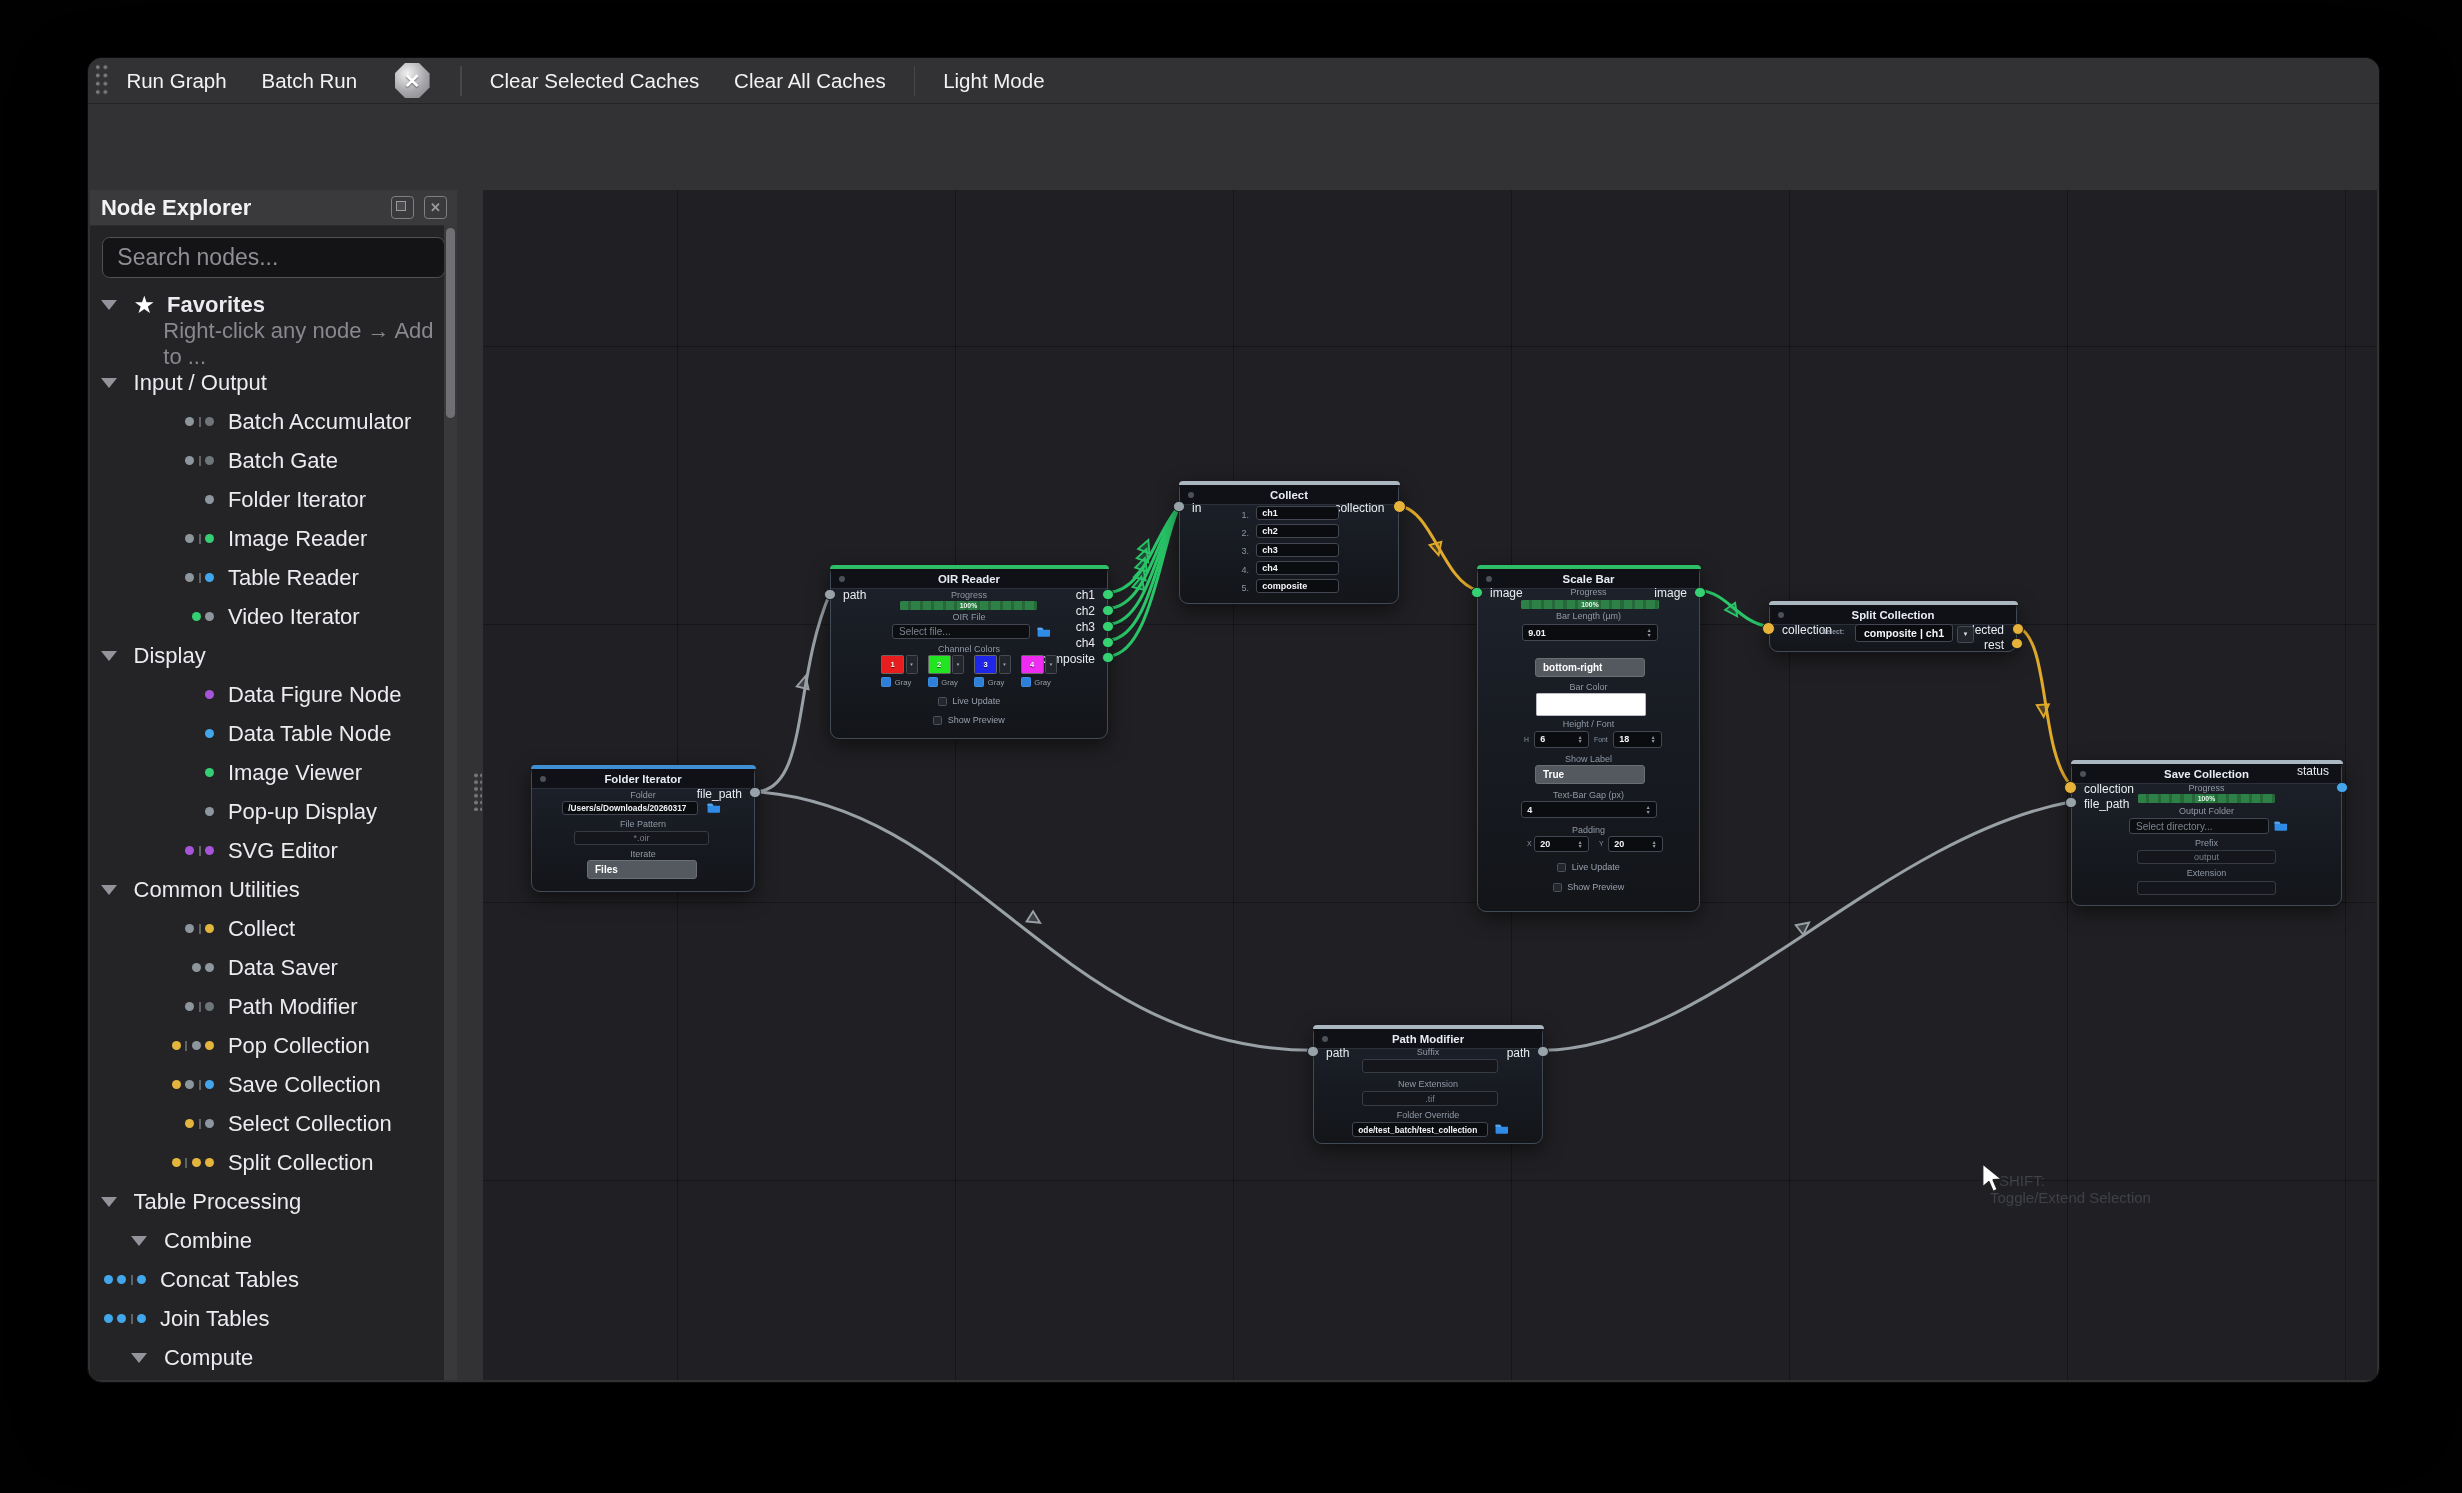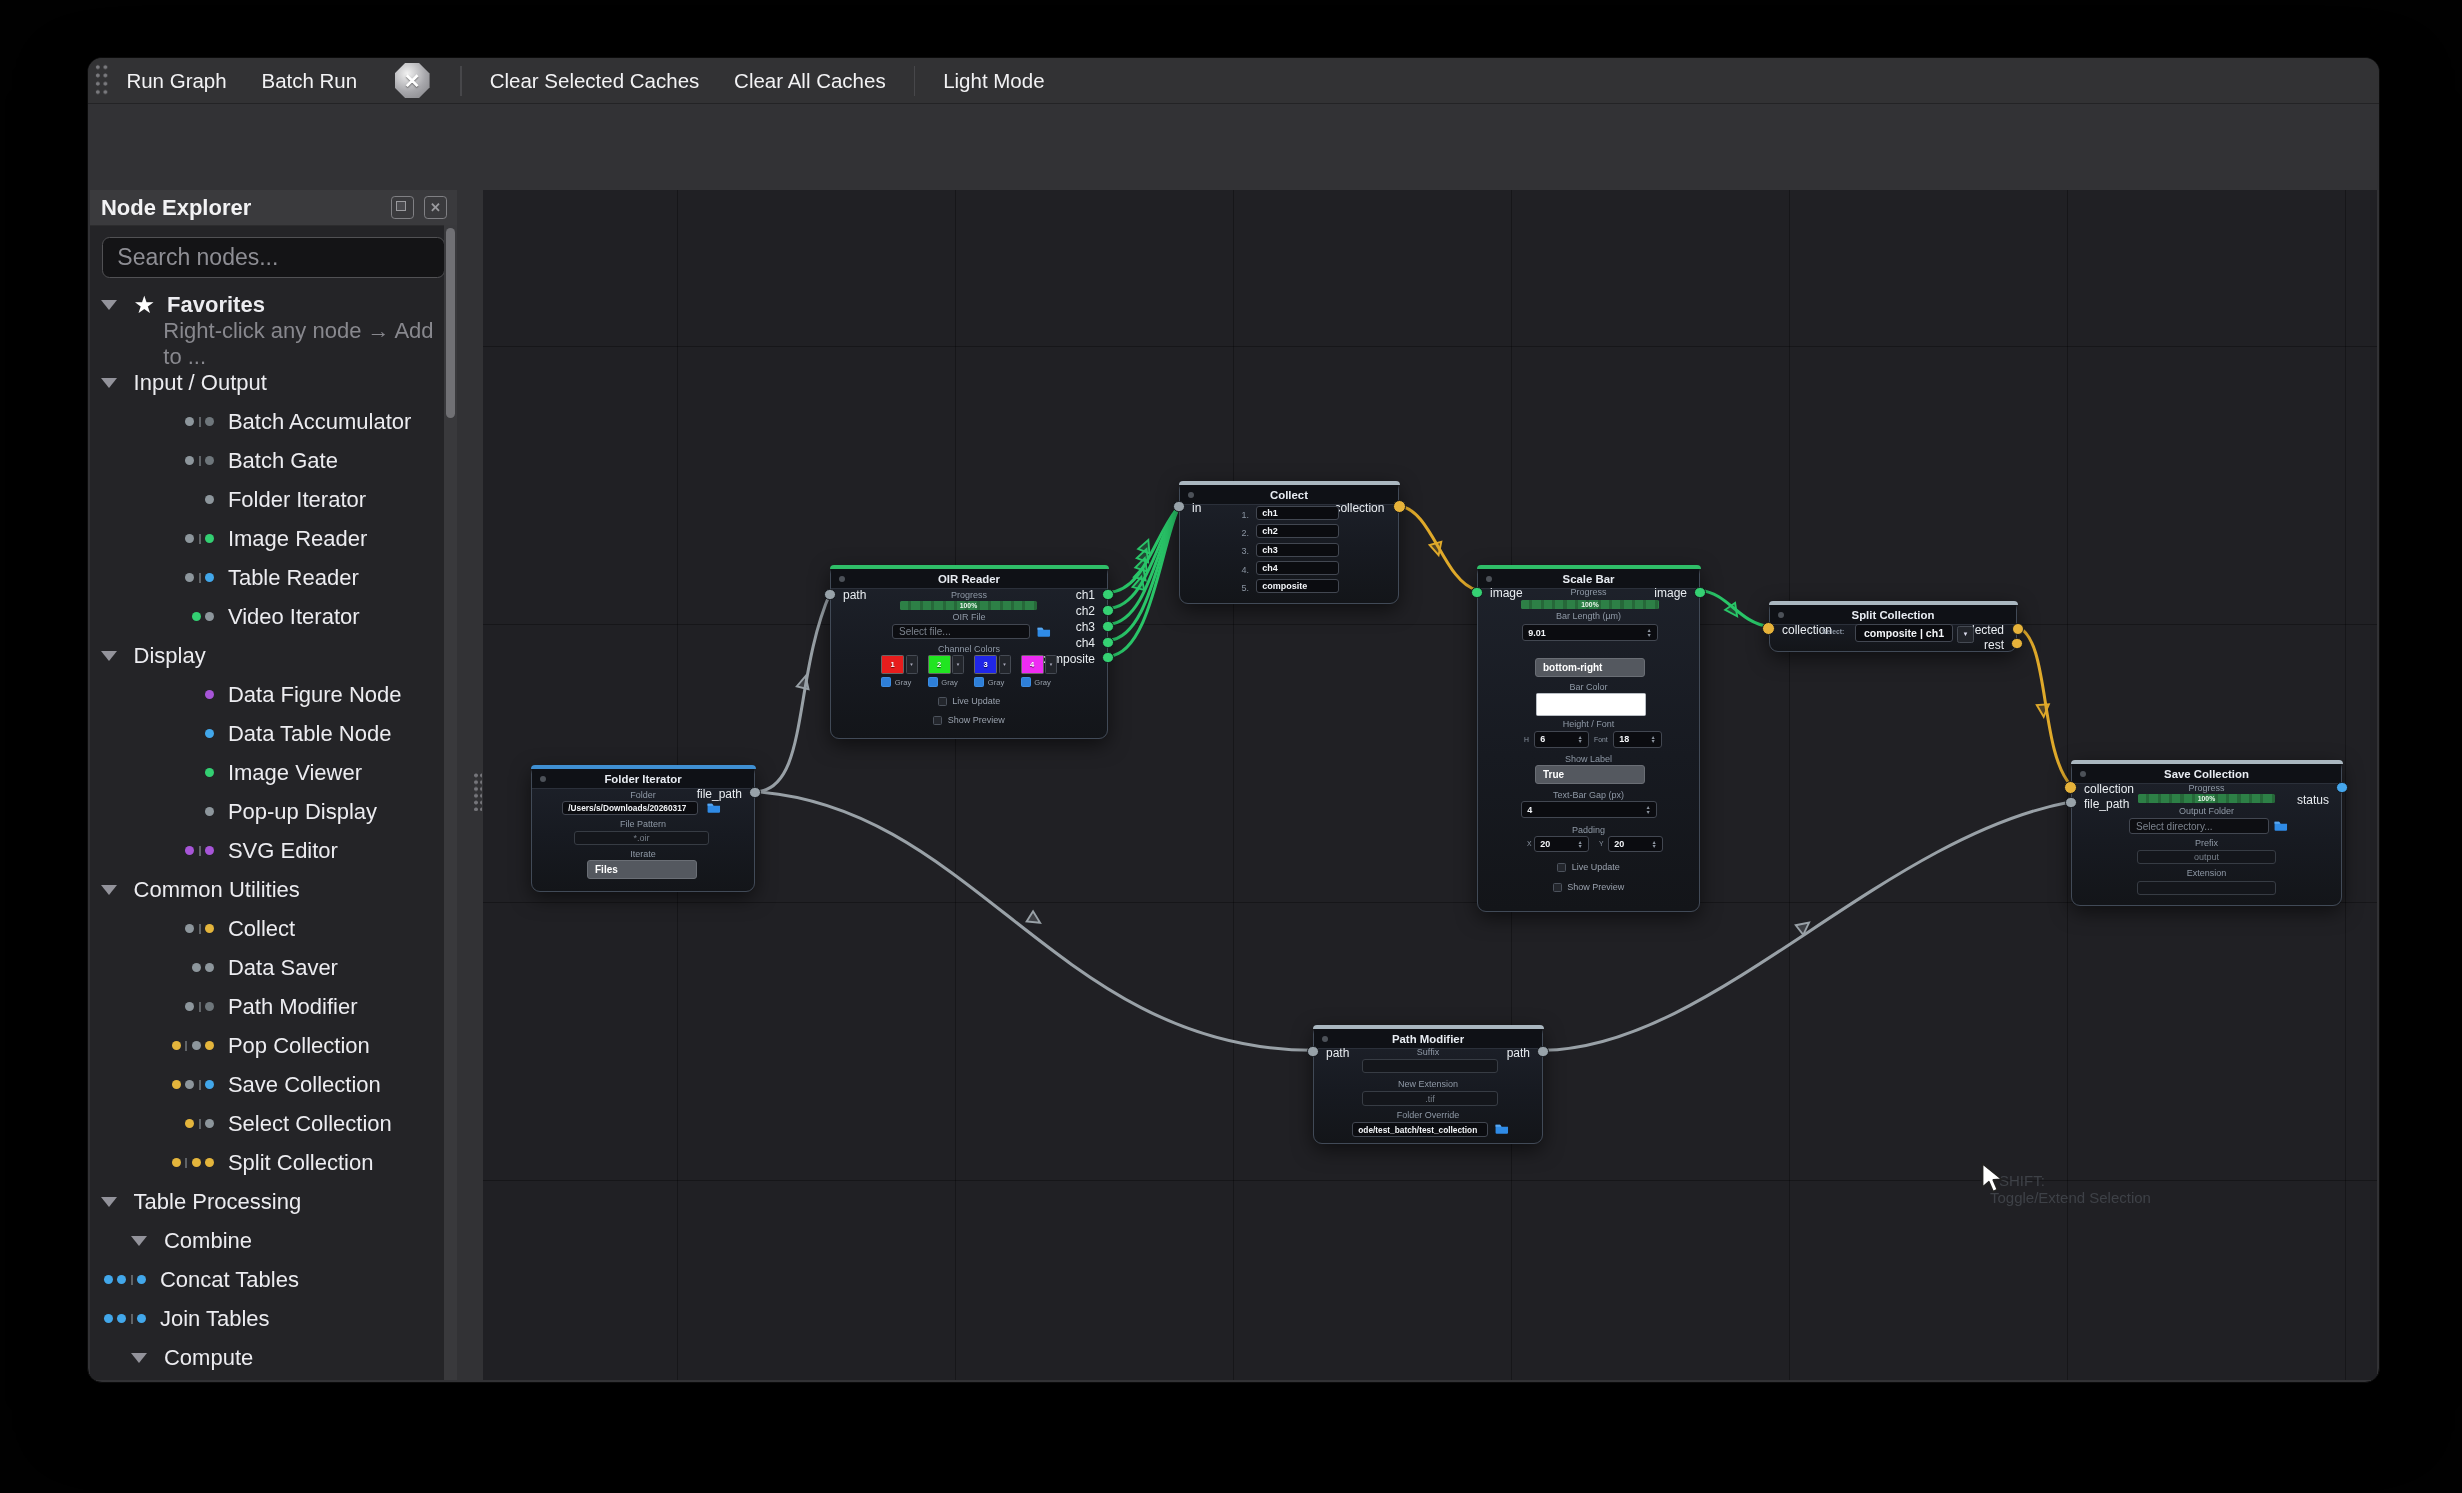--- a/index.html
+++ b/index.html
@@ -576,21 +576,21 @@
         <div class="node" style="left:1588px;top:570px;width:271px;height:146px;">
           <div class="accent a-silver"></div>
           <div class="ntitle">
               <span class="ndot"></span>
               <span>Save Collection</span>
             </div>
           <span class="plabel" style="left:12px;top:20.5px;">collection</span>
           <i class="pdot p-yellow" style="left:-7.6px;top:20px;width:13px;height:13px;"></i>
           <span class="plabel" style="left:12px;top:36px;">file_path</span>
           <i class="pdot p-gray" style="left:-6.8px;top:36px;"></i>
-          <span class="plabel" style="right:12px;top:32px;">status</span>
+          <span class="plabel" style="right:12px;top:3px;">status</span>
           <i class="pdot p-blue" style="right:-6.8px;top:20.5px;"></i>
           <div class="nlabel" style="top:22px;">Progress</div>
           <div class="prog" style="left:66px;top:33px;width:137px;">
               <span>100%</span>
             </div>
           <div class="nlabel" style="top:45px;">Output Folder</div>
           <div class="nph left" style="left:57px;top:57px;width:140px;height:16px;">Select directory...</div>
           <svg class="fold" style="position:absolute;left:202px;top:59px;" viewBox="0 0 24 20">
               <path d="M1 3 h8 l2.5 3.5 H23 V17 a2 2 0 0 1 -2 2 H3 a2 2 0 0 1 -2 -2 Z" fill="#2f8be6"></path>
               <path d="M1 3 h8 l2.5 3.5 H1 Z" fill="#5aa7ef"></path>

